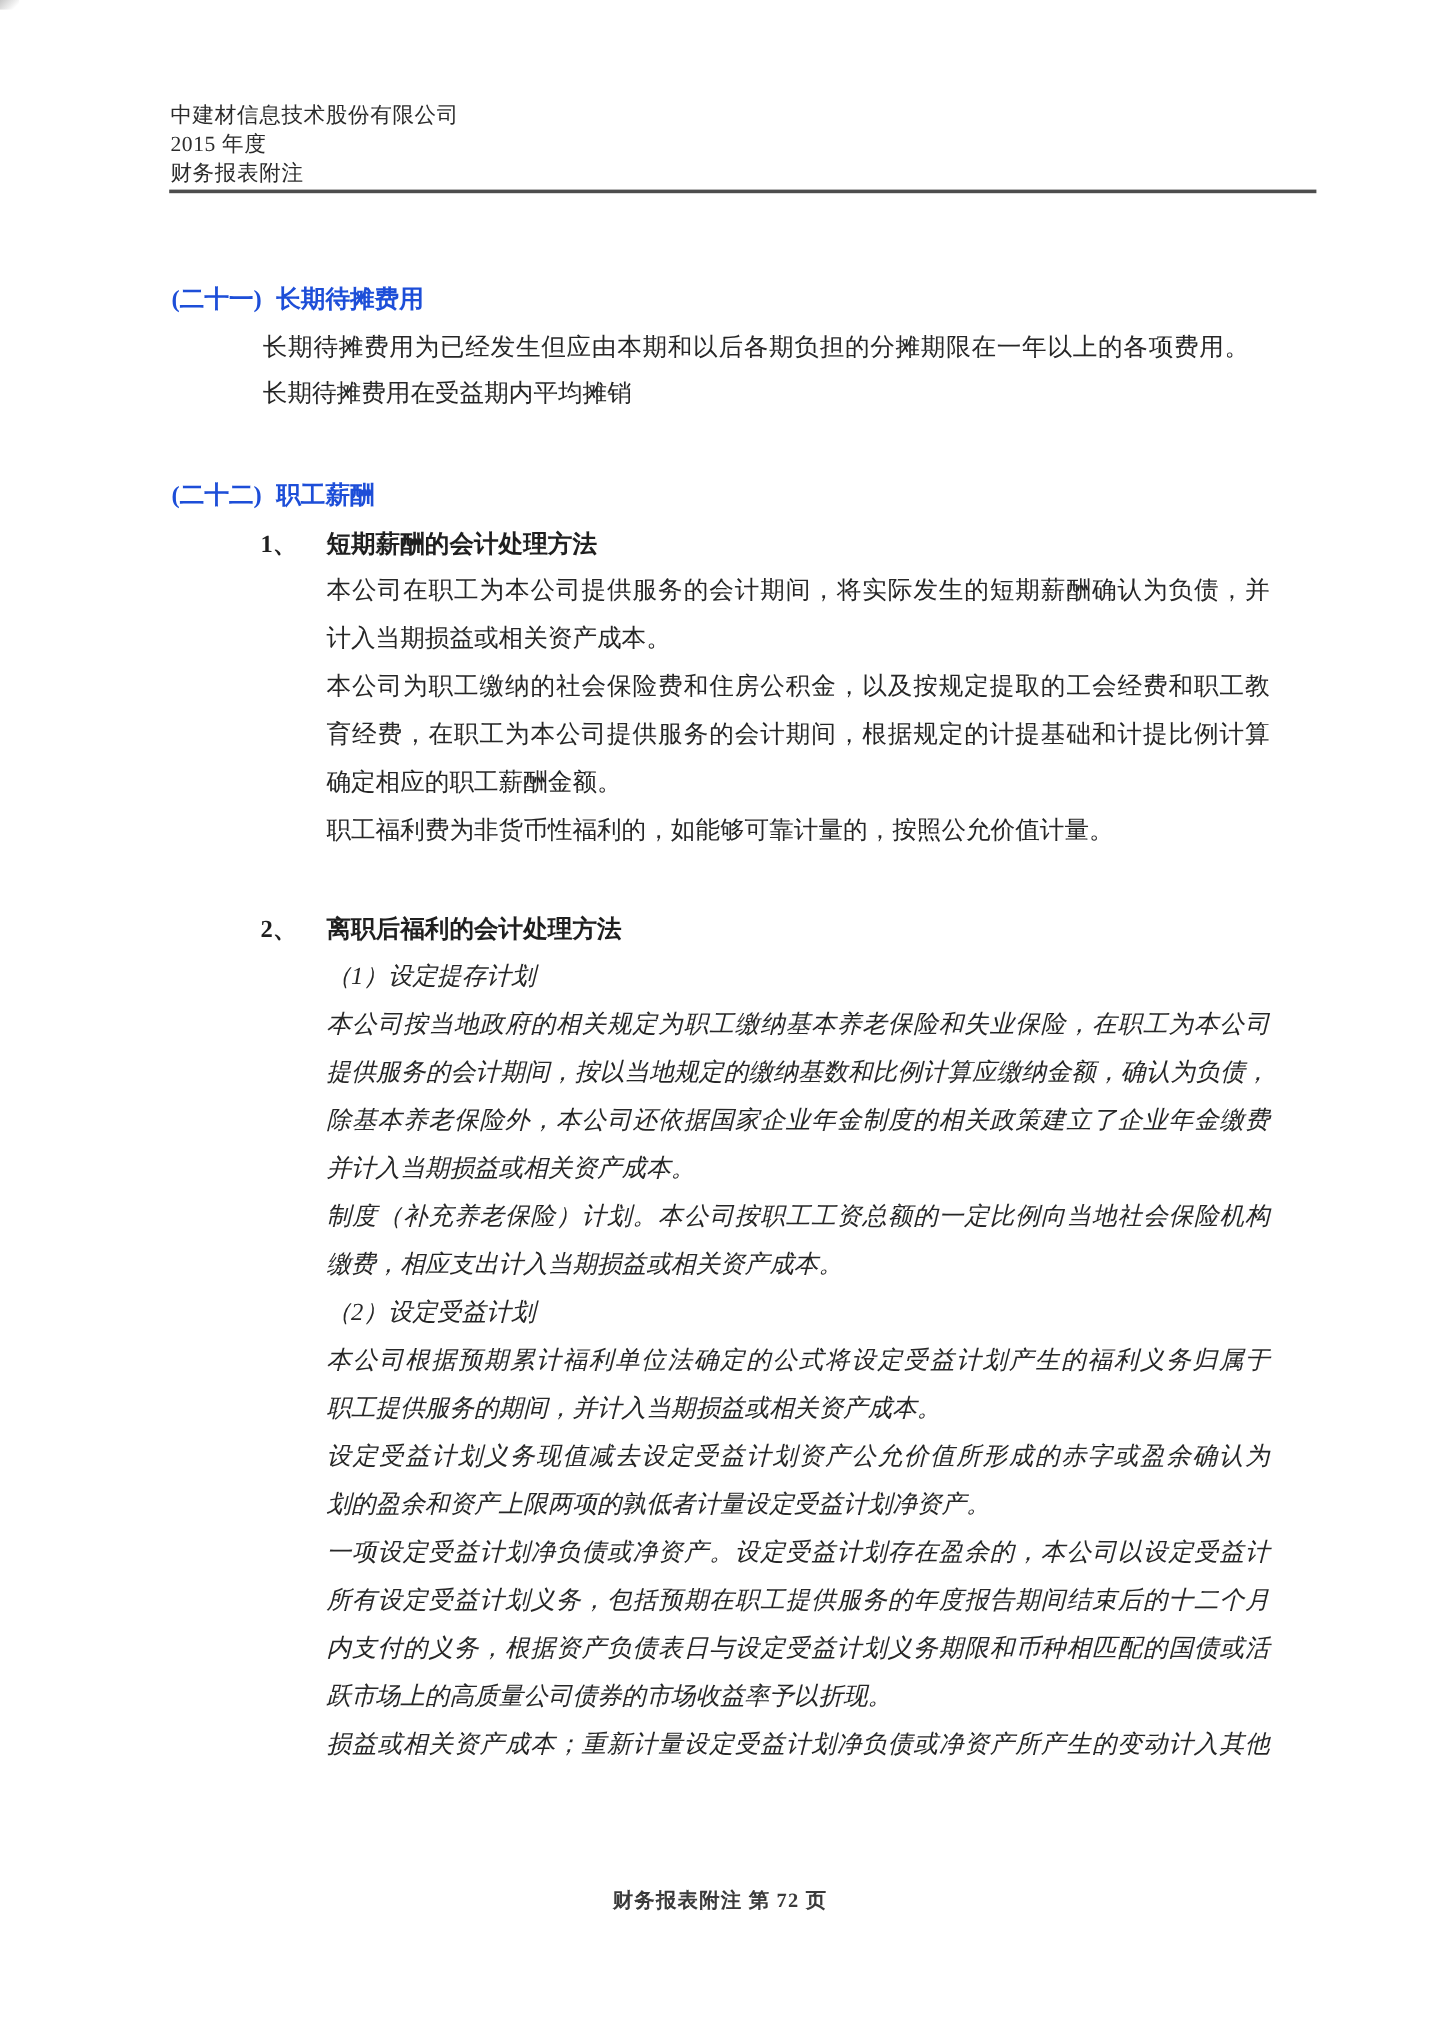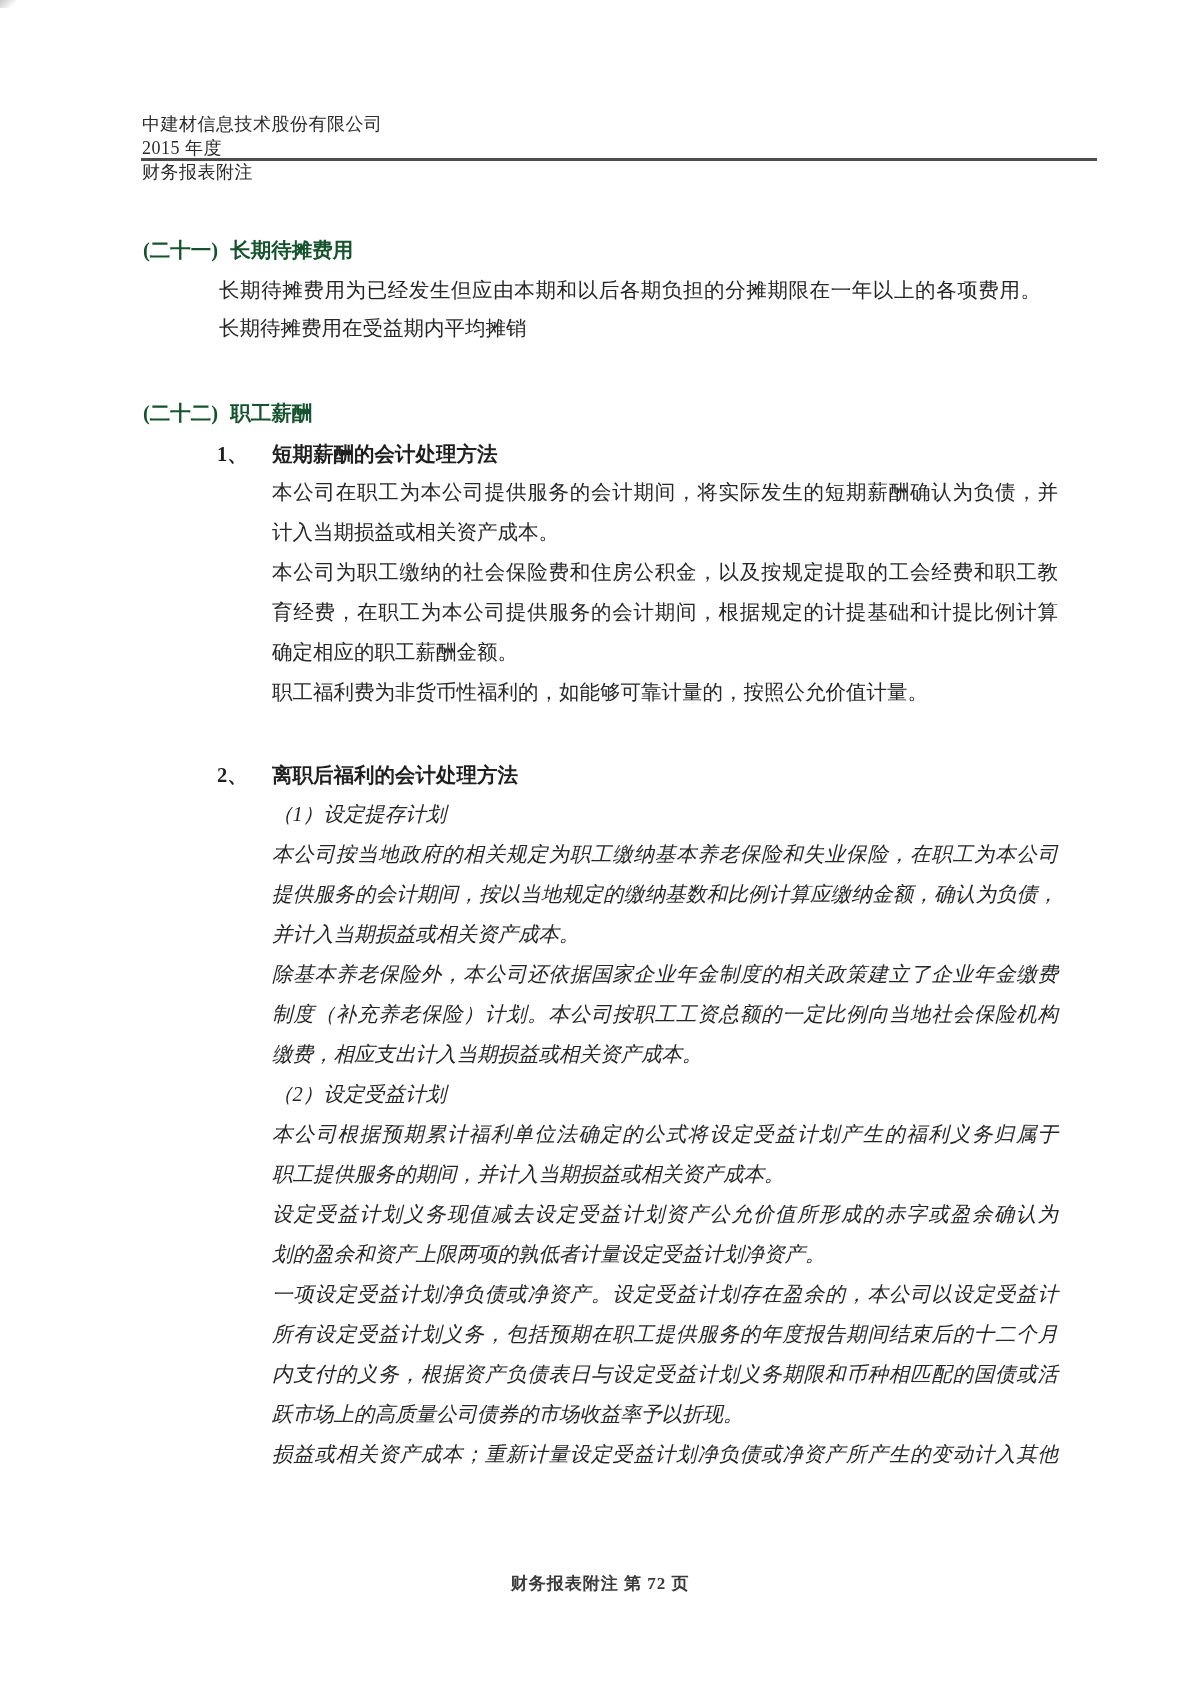--- a/index.html
+++ b/index.html
@@ -19,37 +19,36 @@
     background: linear-gradient(135deg, #9a9a9a 0%, rgba(255,255,255,0) 80%);
     opacity: .55;
   }
   .header {
     position: absolute;
     left: 142px; top: 84px;
     font-size: 18px;
     line-height: 24px;
     letter-spacing: .5px;
     color: #2b2b2b;
-    margin-top: 28px;
   }
   .header-line { height: 24px; white-space: nowrap; }
   .rule {
     position: absolute;
     left: 141px; top: 158px;
     width: 956px; height: 3px;
     background: #4d4d4d;
   }
   .sec-heading {
     position: absolute;
     display: flex;
     gap: 12px;
     font-size: 20.5px;
     line-height: 28px;
     font-weight: 700;
-    color: #14532d;
+    color: #1d4ed8;
     white-space: nowrap;
   }
   .sec21-heading { left: 143px; top: 236px; }
   .sec22-heading { left: 143px; top: 399px; }
   .sub-heading {
     position: absolute;
     display: flex;
     font-size: 20.5px;
     line-height: 28px;
     font-weight: 700;
@@ -126,22 +125,22 @@
   </div>
 
   <div class="sub-heading sub2-heading">
     <span class="sub-number">2、</span>
     <span>离职后福利的会计处理方法</span>
   </div>
   <div class="para sub2-body">
     <div class="line">（1）设定提存计划</div>
     <div class="line full">本公司按当地政府的相关规定为职工缴纳基本养老保险和失业保险，在职工为本公司</div>
     <div class="line full">提供服务的会计期间，按以当地规定的缴纳基数和比例计算应缴纳金额，确认为负债，</div>
+    <div class="line full">除基本养老保险外，本公司还依据国家企业年金制度的相关政策建立了企业年金缴费</div>
     <div class="line">并计入当期损益或相关资产成本。</div>
-    <div class="line full">除基本养老保险外，本公司还依据国家企业年金制度的相关政策建立了企业年金缴费</div>
     <div class="line full">制度（补充养老保险）计划。本公司按职工工资总额的一定比例向当地社会保险机构</div>
     <div class="line">缴费，相应支出计入当期损益或相关资产成本。</div>
     <div class="line">（2）设定受益计划</div>
     <div class="line full">本公司根据预期累计福利单位法确定的公式将设定受益计划产生的福利义务归属于</div>
     <div class="line">职工提供服务的期间，并计入当期损益或相关资产成本。</div>
     <div class="line full">设定受益计划义务现值减去设定受益计划资产公允价值所形成的赤字或盈余确认为</div>
     <div class="line">划的盈余和资产上限两项的孰低者计量设定受益计划净资产。</div>
     <div class="line full">一项设定受益计划净负债或净资产。设定受益计划存在盈余的，本公司以设定受益计</div>
     <div class="line full">所有设定受益计划义务，包括预期在职工提供服务的年度报告期间结束后的十二个月</div>
     <div class="line full">内支付的义务，根据资产负债表日与设定受益计划义务期限和币种相匹配的国债或活</div>

